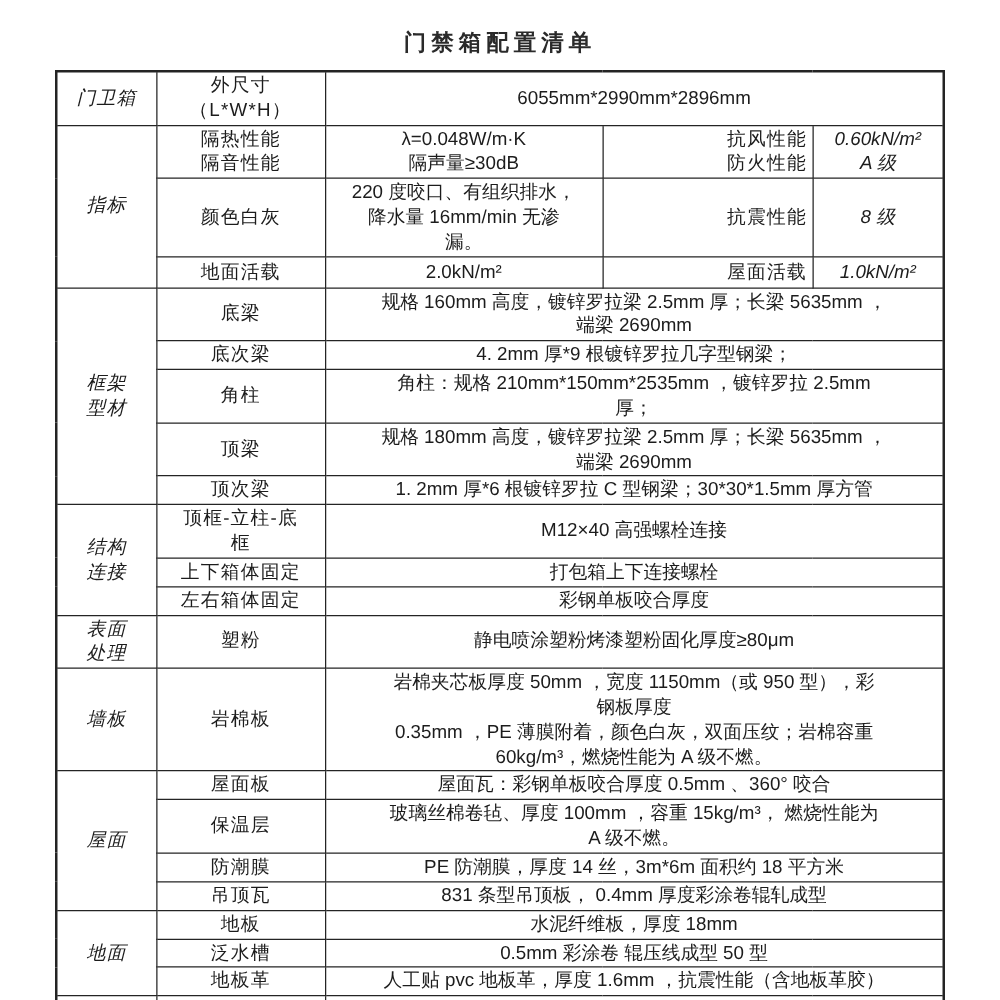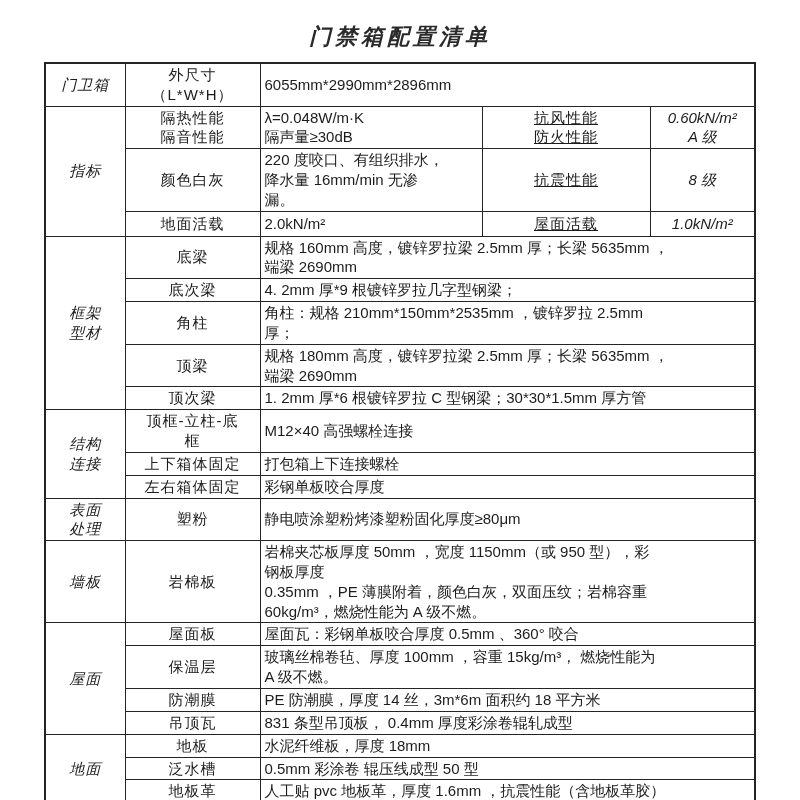--- a/index.html
+++ b/index.html
@@ -2,38 +2,38 @@
 <html><head>
 <meta charset="utf-8">
 <style>
   html,body{margin:0;padding:0;}
   body{
     width:800px;height:800px;background:#ffffff;overflow:hidden;
     font-family:"Liberation Sans","DejaVu Sans",sans-serif;color:#1c1c1c;
   }
   .page{width:800px;height:800px;position:relative;}
   .doc-title{
-    text-align:center;font-size:22px;font-weight:bold;letter-spacing:4px;
-    padding-top:22px;color:#2a2a2a;font-style:italic;
+    text-align:center;font-size:18px;font-weight:bold;letter-spacing:4px;
+    padding-top:22px;color:#2a2a2a;
   }
   table.cfg{
     border-collapse:collapse;table-layout:fixed;
     margin:10px 0 0 44px;width:710px;
     border:2px solid #242424;
   }
   table.cfg td{
     border:1px solid #242424;
     font-size:15px;line-height:1.32;
     white-space:pre-line;vertical-align:middle;
     overflow:hidden;padding:1px 4px;
   }
   td.cat{text-align:center;letter-spacing:1px;font-style:italic;}
   td.item{text-align:center;letter-spacing:1px;}
-  td.val{text-align:left;padding-left:8px;padding-right:6px;margin-left:16px;}
-  td.attr{text-align:center;letter-spacing:1px;text-decoration:underline;}
+  td.val{text-align:center;padding-left:8px;padding-right:6px;margin-left:16px;}
+  td.attr{text-align:right;letter-spacing:1px;}
   td.num{text-align:center;font-style:italic;}
 </style>
 </head>
 <body>
 
 <div class="page">
 
   <div class="doc-title">门禁箱配置清单</div>
 
   <table class="cfg">

